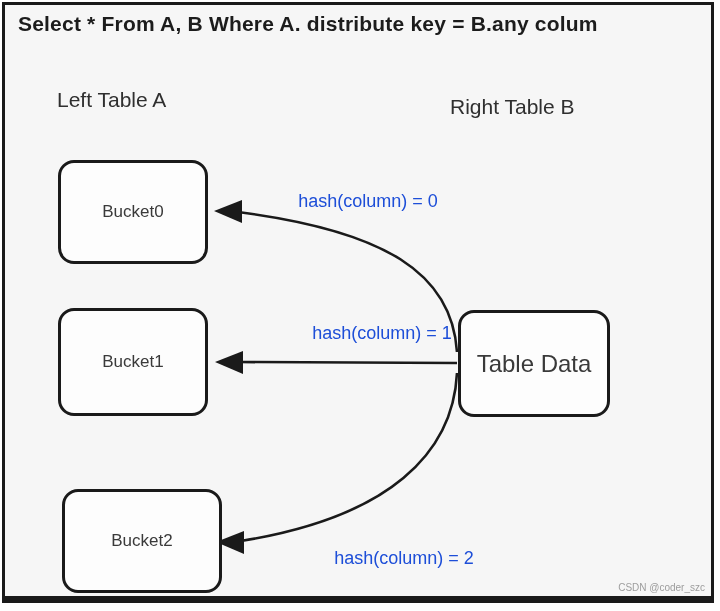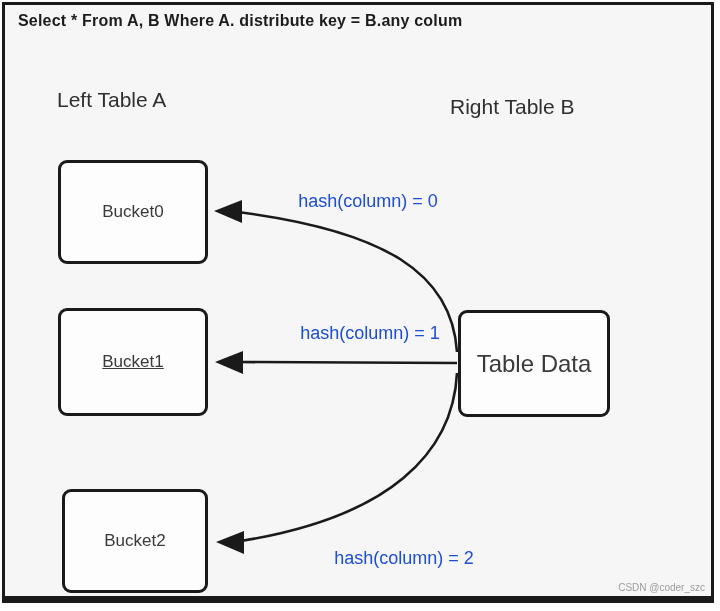--- a/index.html
+++ b/index.html
@@ -17,46 +17,46 @@
     overflow:hidden;
   }
   .frame{
     position:absolute;left:2px;top:2px;width:712px;height:601px;
     background:var(--bg);
     border:3px solid var(--line);
     border-bottom-width:7px;
   }
   .title{
     position:absolute;left:13px;top:7px;width:690px;
-    font-size:16px;font-weight:600;letter-spacing:.2px;color:#1c1c1c;
+    font-size:21px;font-weight:600;letter-spacing:.2px;color:#1c1c1c;
     white-space:nowrap;
   }
   .section-label{
     position:absolute;font-size:21px;font-weight:500;color:#2f2f2f;white-space:nowrap;
   }
   .section-label.left{left:52px;top:83px;}
   .section-label.right{left:445px;top:90px;}
   .node{
     position:absolute;
     background:var(--box-fill);
     border:3px solid var(--line);
-    border-radius:9px;
+    border-radius:16px;
     display:flex;align-items:center;justify-content:center;
     font-size:17px;color:var(--text);
   }
   .node.bucket0{left:53px;top:155px;width:150px;height:104px;}
-  .node.bucket1{left:53px;top:303px;width:150px;height:108px;text-decoration:underline;}
-  .node.bucket2{left:57px;top:484px;width:146px;height:104px;text-align:right;}
+  .node.bucket1{left:53px;top:303px;width:150px;height:108px;}
+  .node.bucket2{left:57px;top:484px;width:160px;height:104px;text-align:right;}
   .node.tabledata{left:453px;top:305px;width:152px;height:107px;font-size:24px;}
   .arrow-label{
     position:absolute;font-size:18px;color:#1d4ed8;white-space:nowrap;
     width:230px;text-align:center;
   }
   .arrow-label.l0{left:248px;top:186px;}
-  .arrow-label.l1{left:250px;top:318px;text-align:center;}
+  .arrow-label.l1{left:262px;top:318px;text-align:center;}
   .arrow-label.l2{left:284px;top:543px;}
   svg.arrows{position:absolute;left:0;top:0;width:706px;height:594px;pointer-events:none;}
   svg.arrows path{fill:none;stroke:var(--line);stroke-width:2.6;}
   svg.arrows polygon{fill:var(--line);stroke:none;}
   .watermark{
     position:absolute;right:6px;bottom:3px;
     font-size:10px;color:var(--watermark);white-space:nowrap;
   }
 </style>
 </head>

